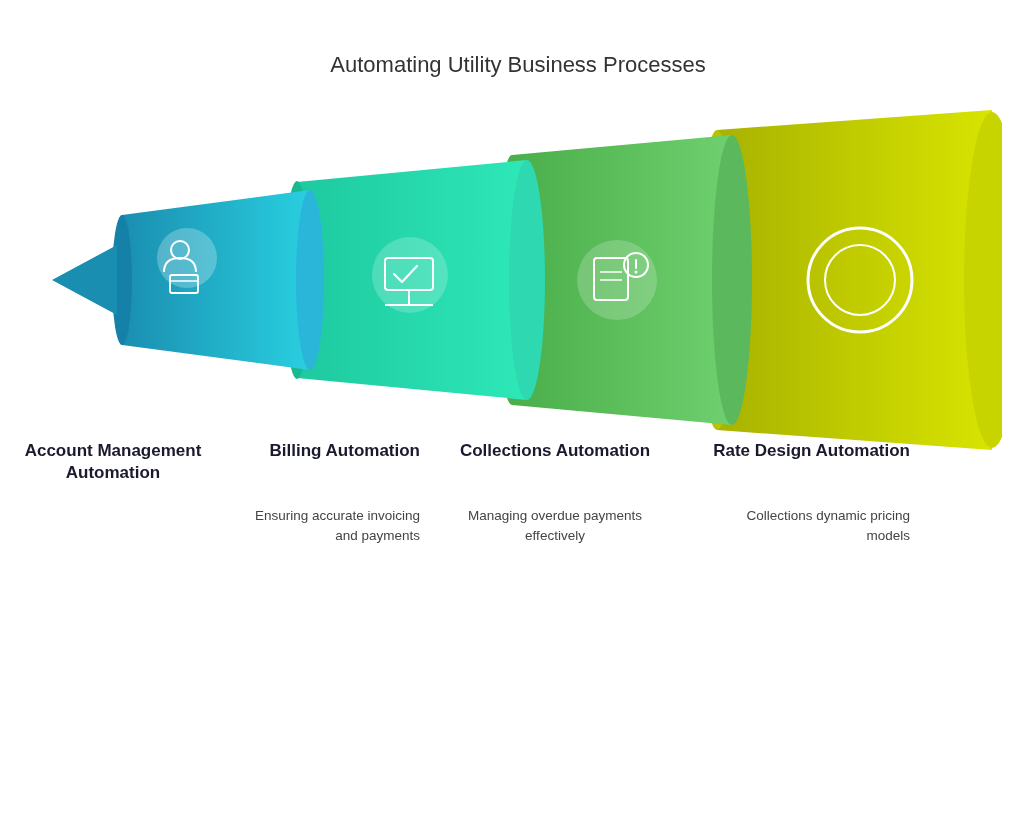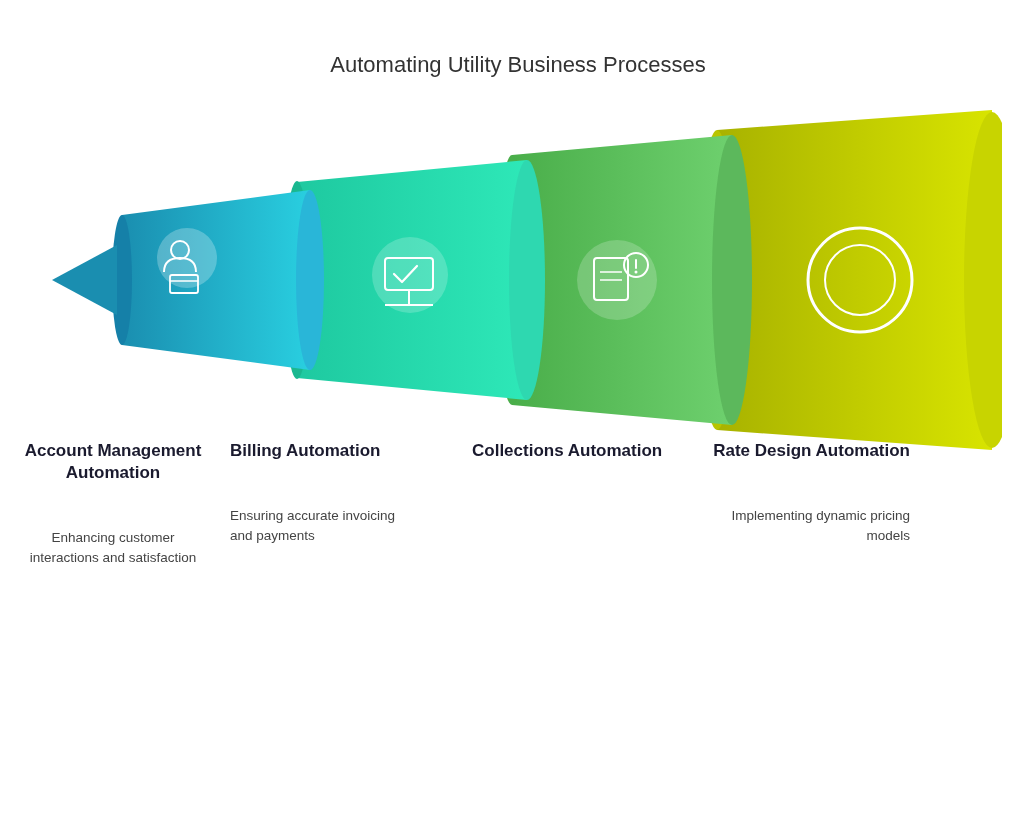--- a/index.html
+++ b/index.html
@@ -67,27 +67,28 @@
       top: 330px;
       left: 18px;
       width: 190px;
       text-align: center;
     }
     .label-billing {
       position: absolute;
       top: 330px;
       left: 230px;
       width: 190px;
-      text-align: left;
+      text-align: right;
     }
     .label-collections {
       position: absolute;
       top: 330px;
-      left: 472px;
+      left: 450px;
       width: 210px;
+      text-align: center;
     }
     .label-rate {
       position: absolute;
       top: 330px;
       left: 700px;
       width: 210px;
       text-align: right;
     }
   </style>
 </head>
@@ -161,30 +162,30 @@
       <circle cx="614" cy="155" r="12" fill="none" stroke="white" stroke-width="2"></circle>
       <line x1="614" y1="150" x2="614" y2="158" stroke="white" stroke-width="2" stroke-linecap="round"></line>
       <circle cx="614" cy="162" r="1.5" fill="white"></circle>
 
       <circle cx="838" cy="170" r="52" fill="none" stroke="white" stroke-width="3"></circle>
       <circle cx="838" cy="170" r="35" fill="none" stroke="white" stroke-width="2"></circle>
     </svg>
 
     <div class="label-account">
       <div class="label-title">Account Management Automation</div>
-      <div class="label-desc">Enhancing customer interactions and satisfaction</div>
     </div>
 
     <div class="label-billing">
       <div class="label-title">Billing Automation</div>
       <div class="label-desc">Ensuring accurate invoicing and payments</div>
     </div>
 
     <div class="label-collections">
       <div class="label-title">Collections Automation</div>
+      <div class="label-desc">Managing overdue payments effectively</div>
     </div>
 
     <div class="label-rate">
       <div class="label-title">Rate Design Automation</div>
-      <div class="label-desc">Implementing dynamic pricing models</div>
+      <div class="label-desc">Collections dynamic pricing models</div>
     </div>
   </div>
 </div>
 
 </body></html>

